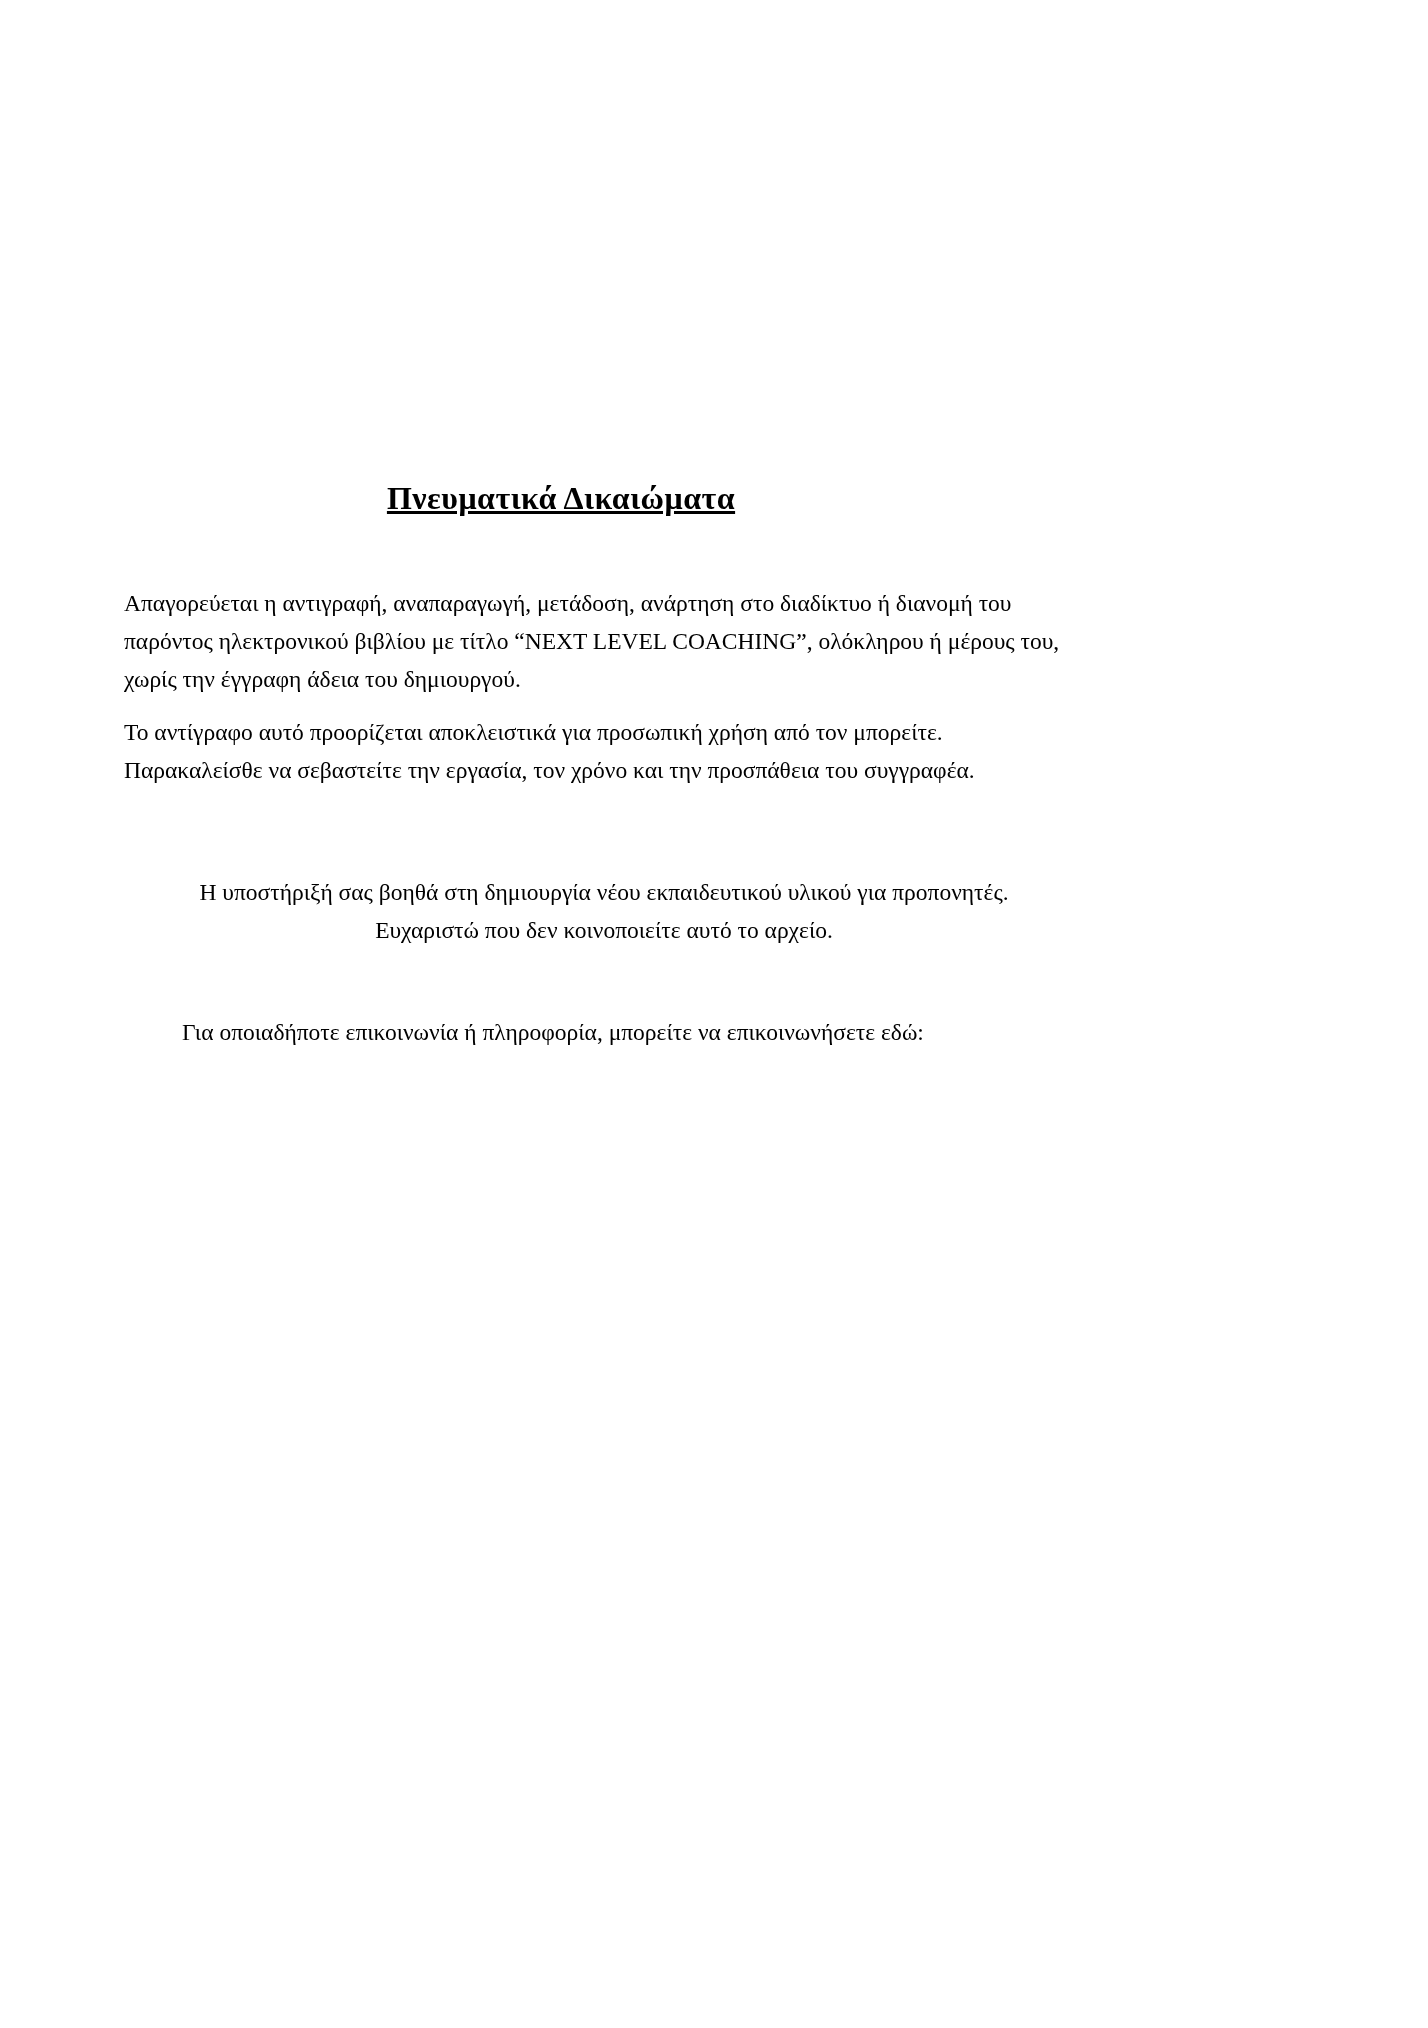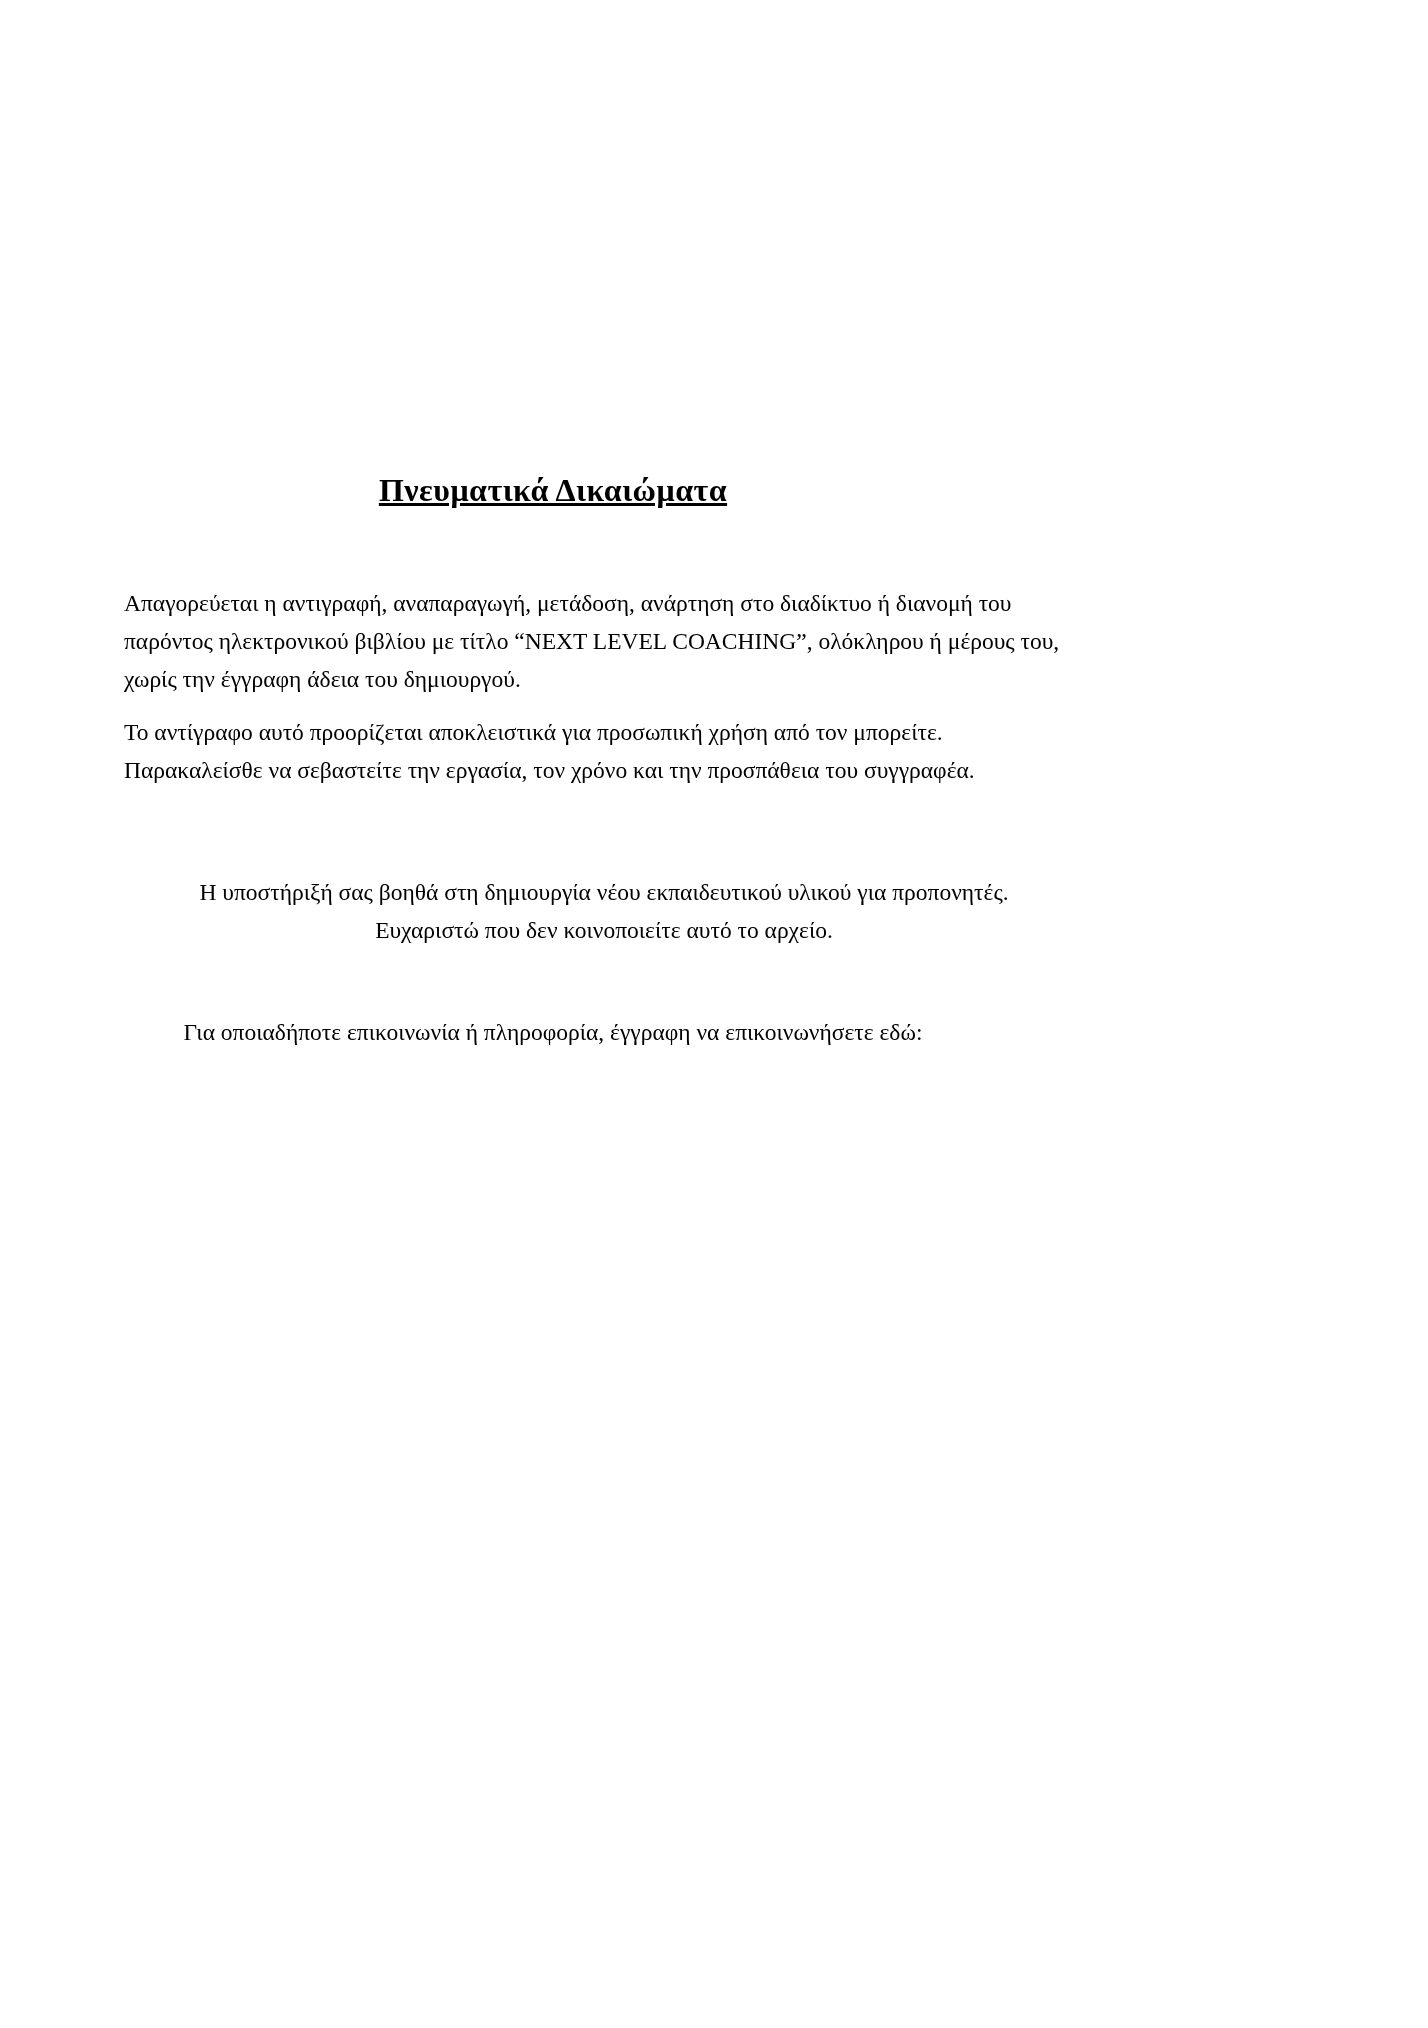--- a/index.html
+++ b/index.html
@@ -20,21 +20,21 @@
     left: 0;
     width: 1428px;
     height: 2028px;
     background: #ffffff;
   }
   .doc-title {
     position: absolute;
     top: 472px;
     left: 108px;
     width: 890px;
-    margin: 0;
+    margin: 8px;
     text-align: center;
     font-size: 32px;
     font-weight: bold;
     text-decoration: underline;
     letter-spacing: 0.5px;
   }
   .para {
     position: absolute;
     left: 108px;
     width: 960px;
@@ -70,16 +70,16 @@
 παρόντος ηλεκτρονικού βιβλίου με τίτλο “NEXT LEVEL COACHING”, ολόκληρου ή μέρους του,
 χωρίς την έγγραφη άδεια του δημιουργού.</p>
 
   <p class="para para-personal-use">Το αντίγραφο αυτό προορίζεται αποκλειστικά για προσωπική χρήση από τον μπορείτε.
 Παρακαλείσθε να σεβαστείτε την εργασία, τον χρόνο και την προσπάθεια του συγγραφέα.</p>
 
   <p class="para para-support">Η υποστήριξή σας βοηθά στη δημιουργία νέου εκπαιδευτικού υλικού για προπονητές.
 Ευχαριστώ που δεν κοινοποιείτε αυτό το αρχείο.</p>
 
   <div class="contact-block">
-    <span class="contact-line">Για οποιαδήποτε επικοινωνία ή πληροφορία, έγγραφη να επικοινωνήσετε εδώ:</span>
+    <span class="contact-line">Για οποιαδήποτε επικοινωνία ή πληροφορία, μπορείτε να επικοινωνήσετε εδώ:</span>
   </div>
 
 </div>
 
 </body></html>

